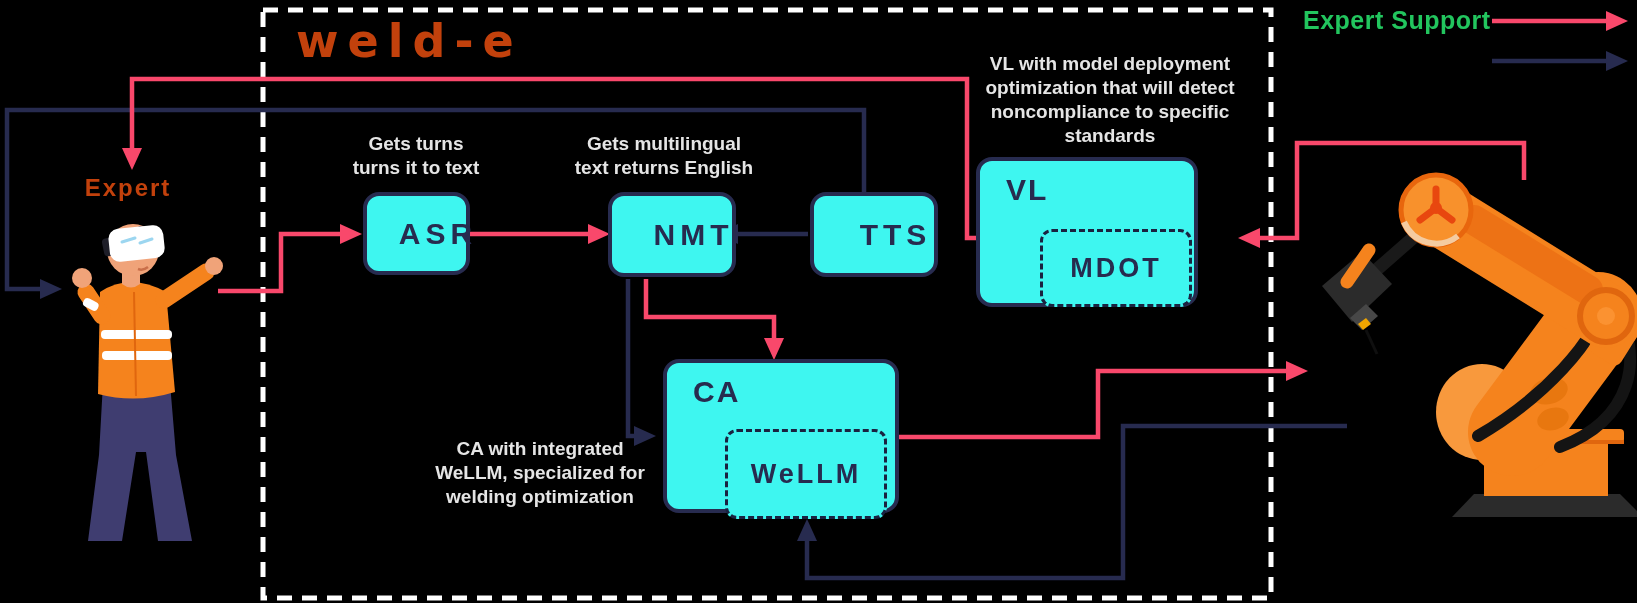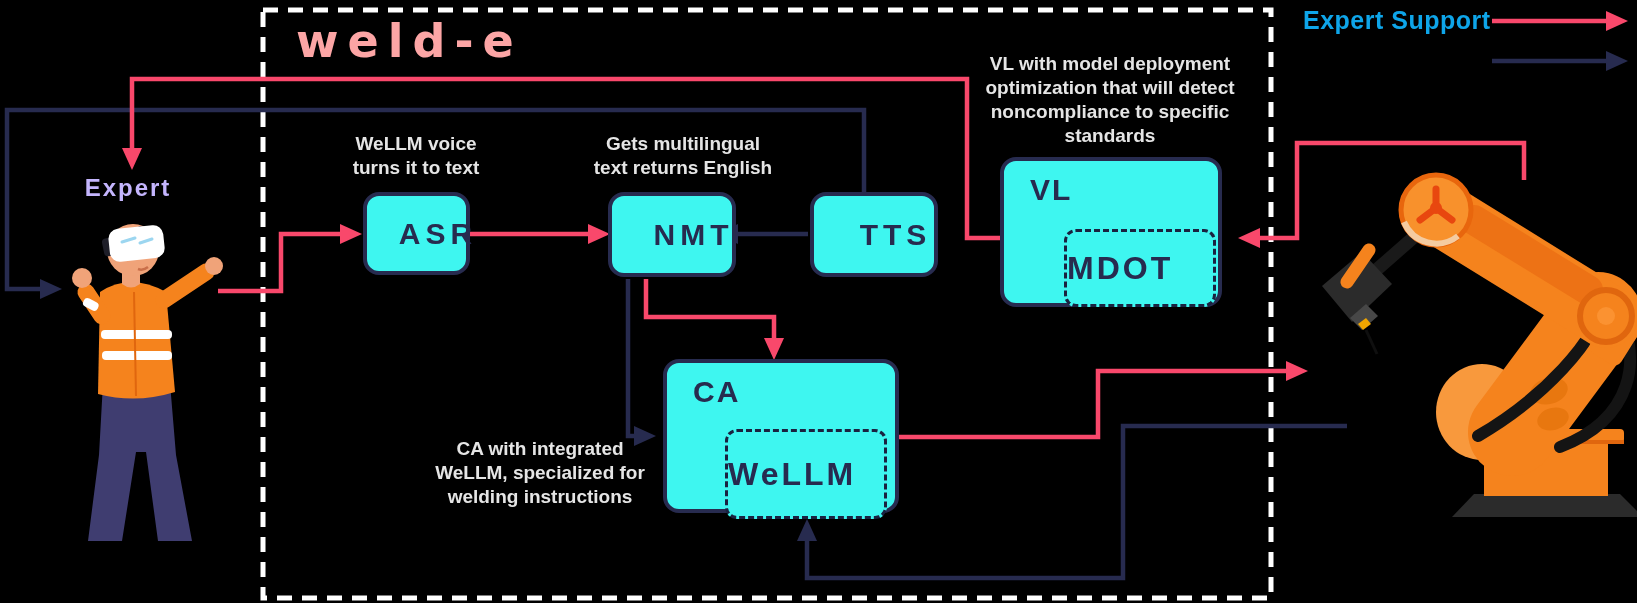--- a/index.html
+++ b/index.html
@@ -2,39 +2,39 @@
 <html><head>
 <meta charset="utf-8">
 <style>
   html,body{margin:0;padding:0;background:#000;}
   .canvas{
     position:relative;width:1637px;height:603px;background:#000;overflow:hidden;
     font-family:"Liberation Sans",sans-serif;
   }
   svg.layer{position:absolute;left:0;top:0;}
   .logo{
-    position:absolute;left:296px;top:14px;color:#fca5a5;font-weight:bold;
+    position:absolute;left:296px;top:14px;color:#c2410c;font-weight:bold;
     font-size:46px;letter-spacing:9px;font-family:"DejaVu Sans",sans-serif;
   }
-  .legend-label{position:absolute;color:#0ea5e9;font-weight:bold;font-size:25px;letter-spacing:.5px;}
+  .legend-label{position:absolute;color:#22c55e;font-weight:bold;font-size:25px;letter-spacing:.5px;}
   .expert-label{
     position:absolute;left:58px;top:174px;width:140px;text-align:center;
-    color:#c4b5fd;font-weight:bold;font-size:24px;letter-spacing:2px;
+    color:#c2410c;font-weight:bold;font-size:24px;letter-spacing:2px;
   }
   .node{
     position:absolute;background:#3EF6F0;border:4px solid #272B4F;border-radius:16px;
     color:#272B4F;font-weight:bold;box-sizing:border-box;z-index:3;
   }
   .node.center{display:flex;align-items:center;justify-content:center;padding-left:43px;}
   .node .corner-label{position:absolute;left:26px;top:12px;font-size:30px;letter-spacing:2px;}
   .small-label{font-size:30px;letter-spacing:5px;}
   .dashed-node{
     position:absolute;background:#3EF6F0;border:3px dashed #1A2240;border-radius:12px;
-    color:#272B4F;font-weight:bold;display:flex;align-items:center;justify-content:flex-start;
-    box-sizing:border-box;font-size:32px;letter-spacing:3px;
+    color:#272B4F;font-weight:bold;display:flex;align-items:center;justify-content:center;
+    box-sizing:border-box;font-size:27px;letter-spacing:3px;
   }
   .note{
     position:absolute;color:#e5e5e5;font-weight:bold;font-size:19px;line-height:24px;
     text-align:center;white-space:pre-line;z-index:2;
   }
 </style>
 </head>
 <body>
 
 <div class="canvas">
@@ -122,45 +122,45 @@
       <line x1="1366" y1="330" x2="1377" y2="354" stroke="#0F0F0F" stroke-width="3"></line>
     </g>
   </svg>
 
   <div class="logo">weld-e</div>
 
   <div class="legend-label" style="left:1303px;top:6px;">Expert Support</div>
 
   <div class="expert-label">Expert</div>
 
-  <div class="note" style="left:316px;top:132px;width:200px;">WeLLM voice
+  <div class="note" style="left:316px;top:132px;width:200px;">Gets turns
 turns it to text</div>
-  <div class="note" style="left:563px;top:132px;width:240px;">Gets multilingual
+  <div class="note" style="left:544px;top:132px;width:240px;">Gets multilingual
 text returns English</div>
   <div class="note" style="left:955px;top:52px;width:310px;">VL with model deployment
 optimization that will detect
 noncompliance to specific
 standards</div>
   <div class="note" style="left:425px;top:437px;width:230px;">CA with integrated
 WeLLM, specialized for
-welding instructions</div>
+welding optimization</div>
 
   <div class="node center" style="left:363px;top:192px;width:107px;height:83px;">
     <span class="small-label">ASR</span>
   </div>
 
   <div class="node center" style="left:608px;top:192px;width:128px;height:85px;">
     <span class="small-label">NMT</span>
   </div>
 
   <div class="node center" style="left:810px;top:192px;width:128px;height:85px;">
     <span class="small-label">TTS</span>
   </div>
 
-  <div class="node" style="left:1000px;top:157px;width:222px;height:150px;">
+  <div class="node" style="left:976px;top:157px;width:222px;height:150px;">
     <span class="corner-label">VL</span>
     <div class="dashed-node" style="left:60px;top:68px;width:152px;height:78px;">
       <span>MDOT</span>
     </div>
   </div>
 
   <div class="node" style="left:663px;top:359px;width:236px;height:154px;">
     <span class="corner-label">CA</span>
     <div class="dashed-node" style="left:58px;top:66px;width:162px;height:90px;">
       <span>WeLLM</span>

